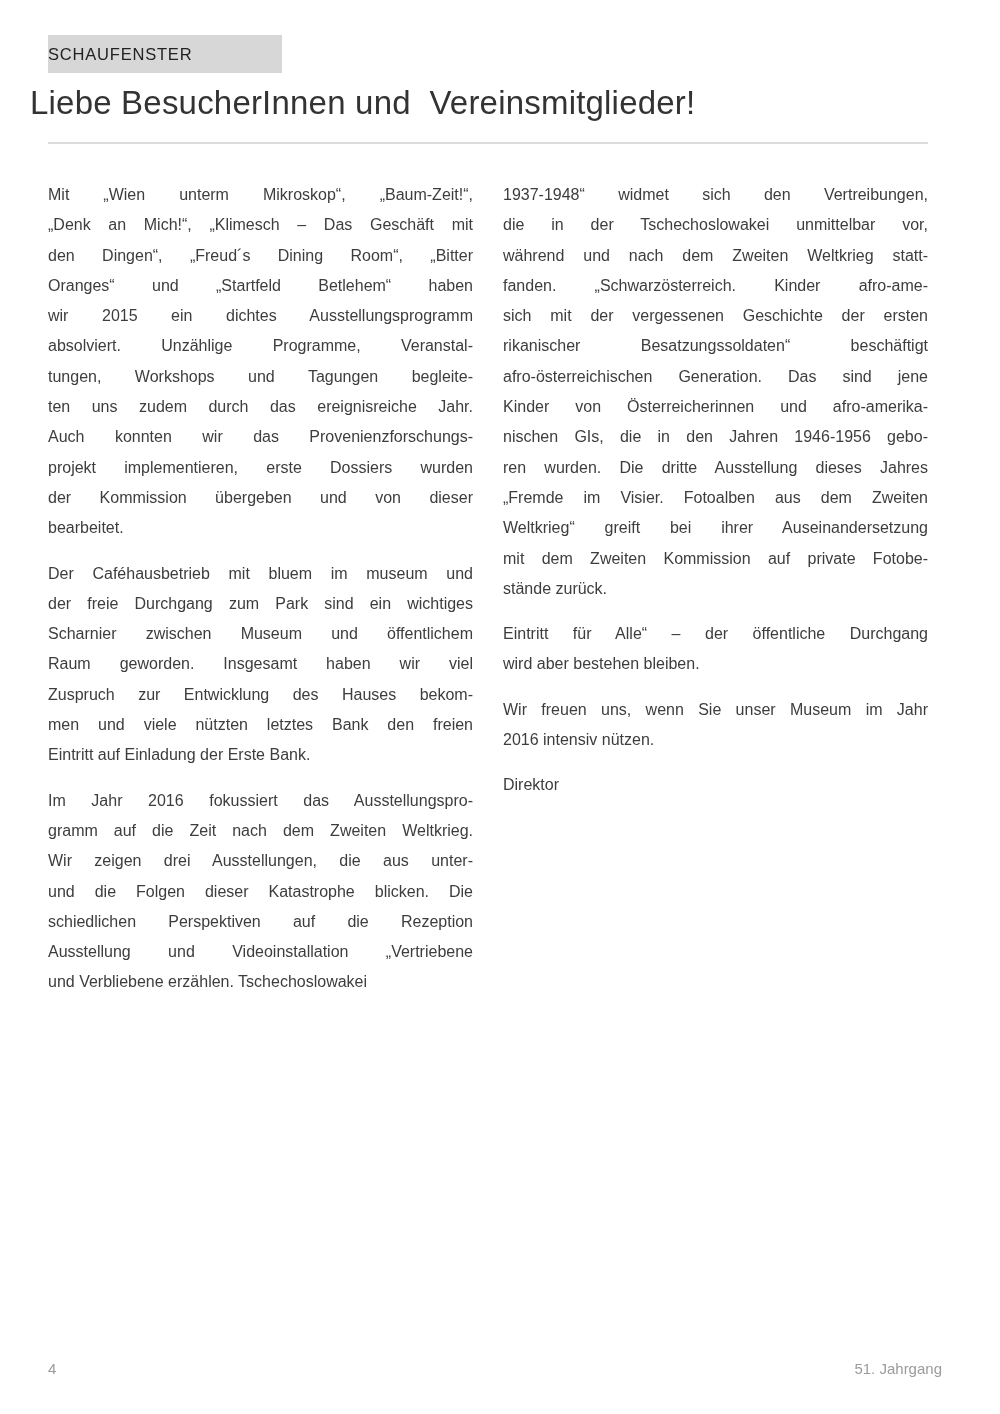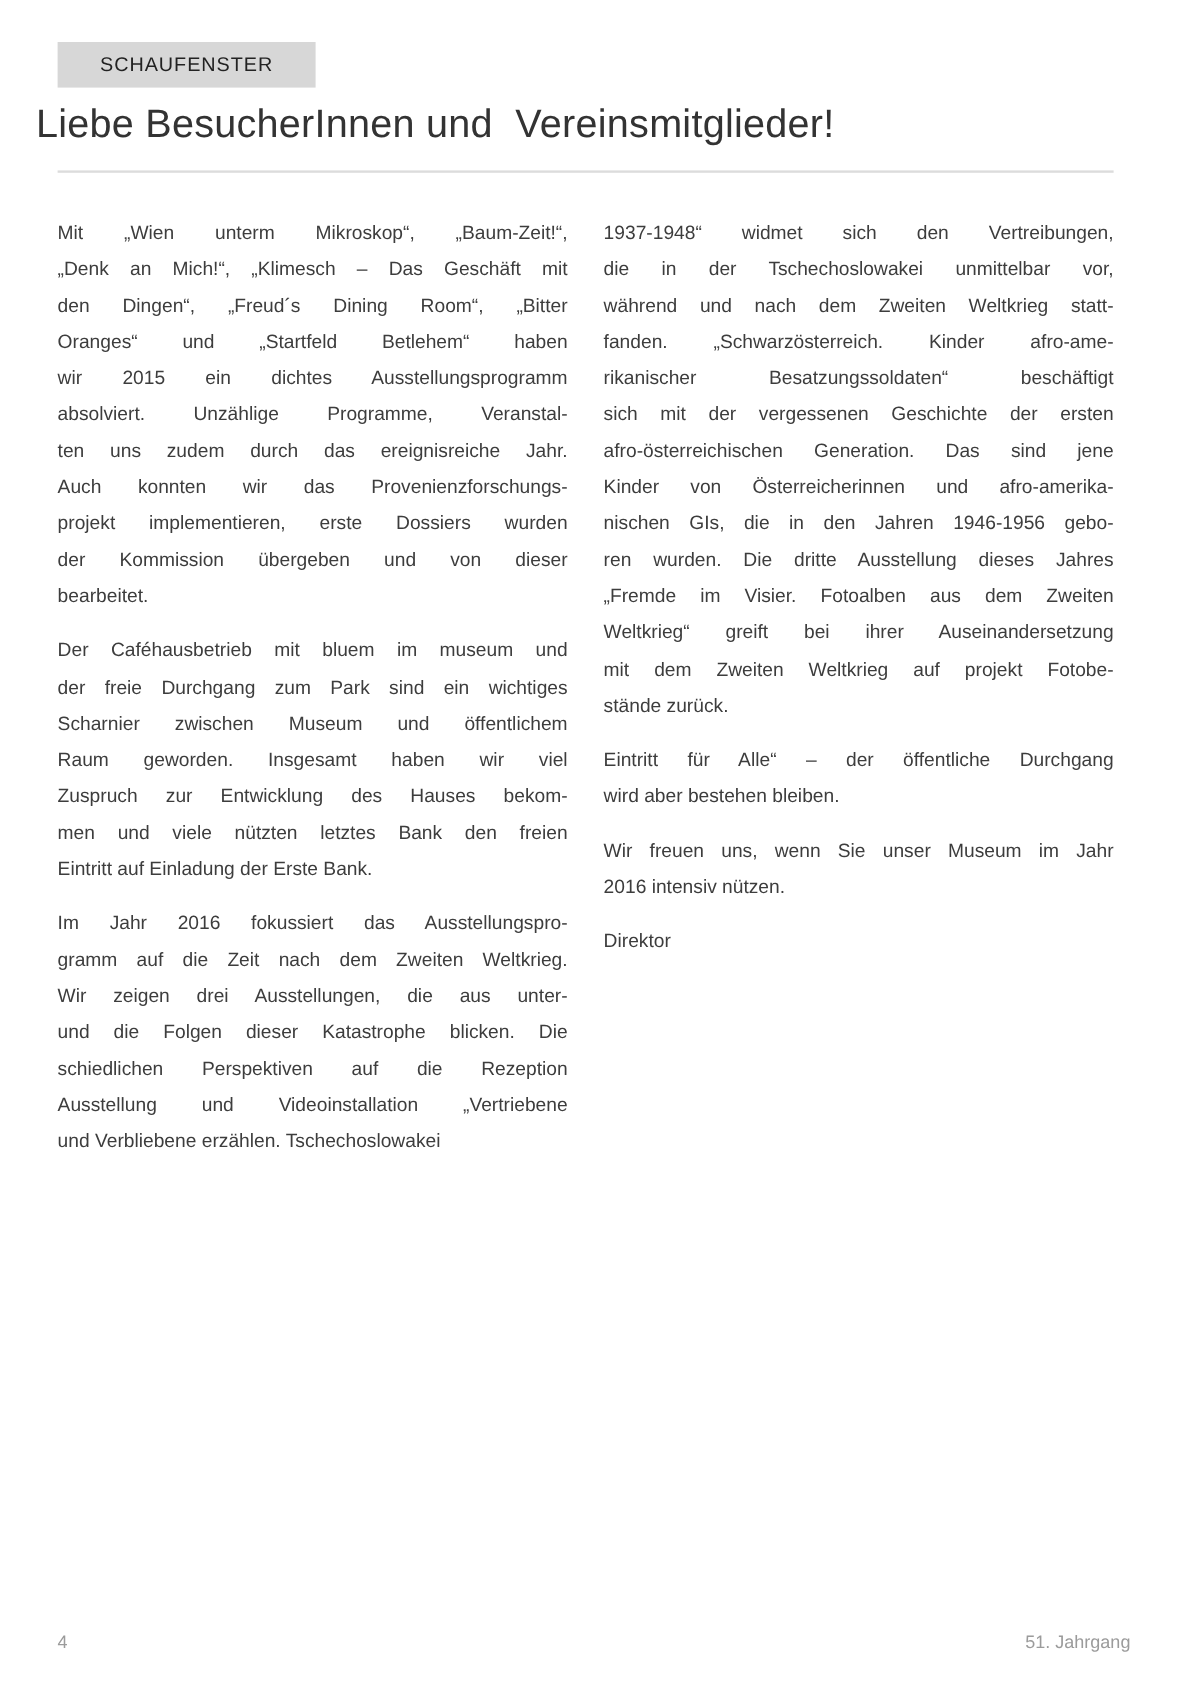--- a/index.html
+++ b/index.html
@@ -17,26 +17,26 @@
   }
   .page {
     position: absolute;
     inset: 0;
     background: #ffffff;
   }
   .tag-box {
     position: absolute;
     left: 48px;
     top: 35px;
-    width: 215px;
+    width: 234px;
     height: 38px;
     background: #d7d7d7;
     display: flex;
     align-items: center;
-    justify-content: center;
+    justify-content: flex-start;
   }
   .tag-box .tag-label {
     font-size: 16.5px;
     letter-spacing: 0.8px;
     color: #222222;
     font-weight: 400;
   }
   h1.page-title {
     position: absolute;
     left: 30px;
@@ -108,20 +108,21 @@
 
   <div class="columns">
     <div class="col">
         <div class="para">
           <div class="line">Mit „Wien unterm Mikroskop“, „Baum-Zeit!“,</div>
           <div class="line">„Denk an Mich!“, „Klimesch – Das Geschäft mit</div>
           <div class="line">den Dingen“, „Freud´s Dining Room“, „Bitter</div>
           <div class="line">Oranges“ und „Startfeld Betlehem“ haben</div>
           <div class="line">wir 2015 ein dichtes Ausstellungsprogramm</div>
           <div class="line">absolviert. Unzählige Programme, Veranstal-</div>
+          <div class="line">tungen, Workshops und Tagungen begleite-</div>
           <div class="line">ten uns zudem durch das ereignisreiche Jahr.</div>
           <div class="line">Auch konnten wir das Provenienzforschungs-</div>
           <div class="line">projekt implementieren, erste Dossiers wurden</div>
           <div class="line">der Kommission übergeben und von dieser</div>
           <div class="line">bearbeitet.</div>
         </div>
         <div class="para">
           <div class="line">Der Caféhausbetrieb mit bluem im museum und</div>
           <div class="line">der freie Durchgang zum Park sind ein wichtiges</div>
           <div class="line">Scharnier zwischen Museum und öffentlichem</div>
@@ -139,29 +140,29 @@
           <div class="line">Ausstellung und Videoinstallation „Vertriebene</div>
           <div class="line">und Verbliebene erzählen. Tschechoslowakei</div>
         </div>
       </div>
     <div class="col">
         <div class="para">
           <div class="line">1937-1948“ widmet sich den Vertreibungen,</div>
           <div class="line">die in der Tschechoslowakei unmittelbar vor,</div>
           <div class="line">während und nach dem Zweiten Weltkrieg statt-</div>
           <div class="line">fanden. „Schwarzösterreich. Kinder afro-ame-</div>
+          <div class="line">sich mit der vergessenen Geschichte der ersten</div>
           <div class="line">rikanischer Besatzungssoldaten“ beschäftigt</div>
-          <div class="line">sich mit der vergessenen Geschichte der ersten</div>
           <div class="line">afro-österreichischen Generation. Das sind jene</div>
           <div class="line">Kinder von Österreicherinnen und afro-amerika-</div>
           <div class="line">nischen GIs, die in den Jahren 1946-1956 gebo-</div>
           <div class="line">ren wurden. Die dritte Ausstellung dieses Jahres</div>
           <div class="line">„Fremde im Visier. Fotoalben aus dem Zweiten</div>
           <div class="line">Weltkrieg“ greift bei ihrer Auseinandersetzung</div>
-          <div class="line">mit dem Zweiten Weltkrieg auf projekt Fotobe-</div>
+          <div class="line">mit dem Zweiten Kommission auf private Fotobe-</div>
           <div class="line">stände zurück.</div>
         </div>
         <div class="para">
           <div class="line">Eintritt für Alle“ – der öffentliche Durchgang</div>
           <div class="line">wird aber bestehen bleiben.</div>
         </div>
         <div class="para">
           <div class="line">Wir freuen uns, wenn Sie unser Museum im Jahr</div>
           <div class="line">2016 intensiv nützen.</div>
         </div>

